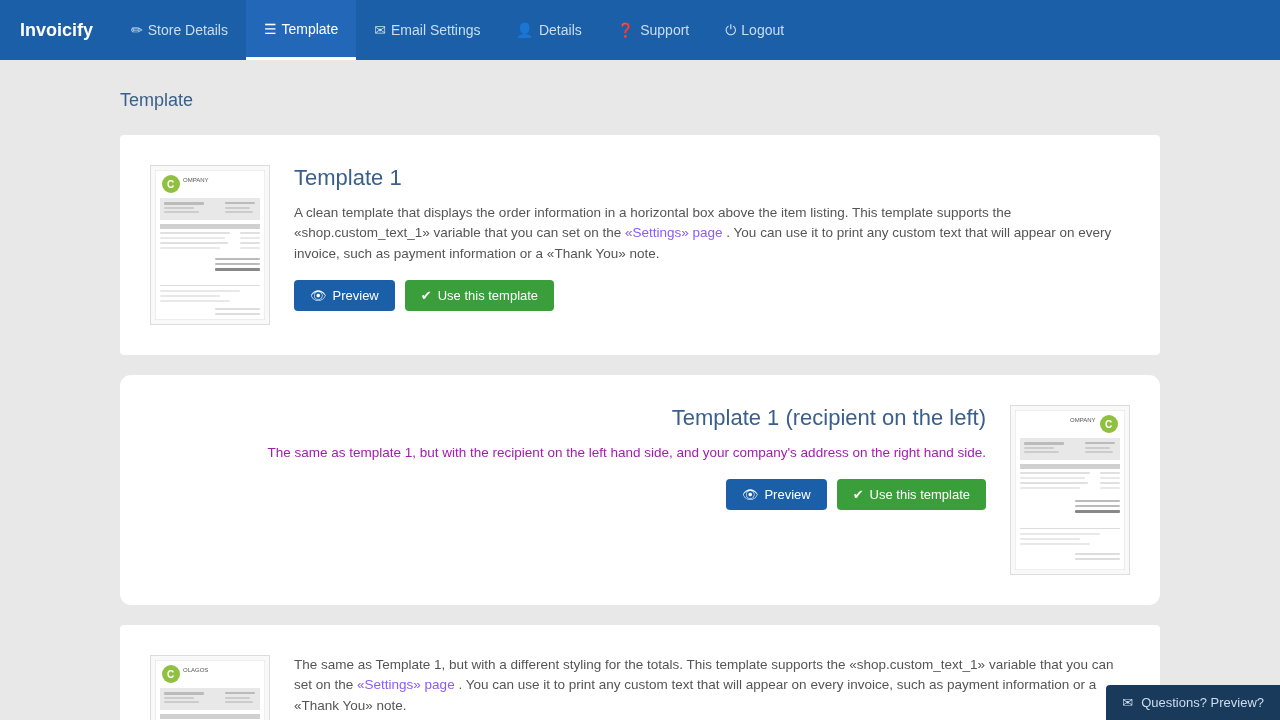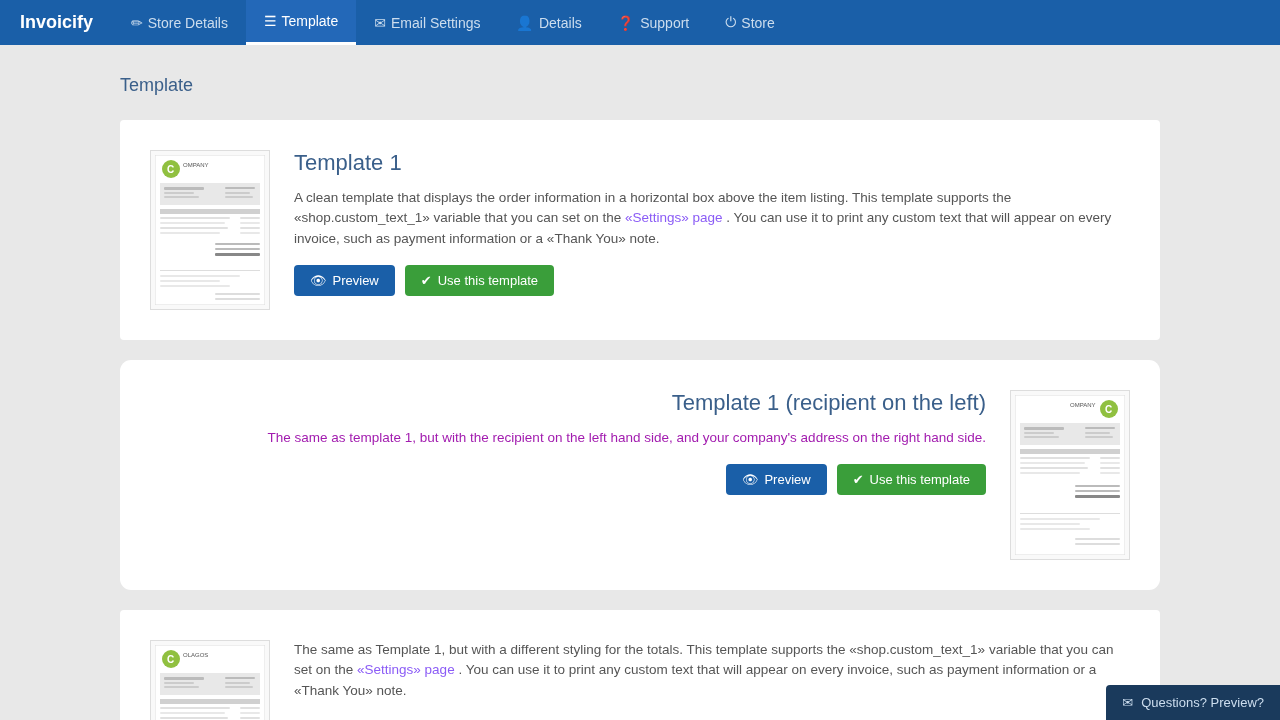--- a/index.html
+++ b/index.html
@@ -3,21 +3,21 @@
   <meta charset="utf-8">
   <style>
     * { box-sizing: border-box; margin: 0; padding: 0; }
     body { font-family: Arial, sans-serif; background: #e8e8e8; font-size: 14px; color: #333; }
 
     
     nav {
       background: #1a5fa8;
       display: flex;
       align-items: stretch;
-      height: 45px;
+      height: 60px;
     }
     nav .nav-brand {
       color: #fff;
       font-weight: bold;
       font-size: 18px;
       padding: 0 20px;
       display: flex;
       align-items: center;
       text-decoration: none;
     }
@@ -194,21 +194,21 @@
   <a class="nav-item" href="#">
     <span class="nav-icon">👤</span>
     <span>Details</span>
   </a>
   <a class="nav-item" href="#">
     <span class="nav-icon">❓</span>
     <span>Support</span>
   </a>
   <a class="nav-item" href="#">
     <span class="nav-icon">⏻</span>
-    <span>Store</span>
+    <span>Logout</span>
   </a>
 </nav>
 
 <div class="page">
 
   <div style="padding: 10px 0 10px 0;">
     <h1 class="page-title">Template</h1>
   </div>
 
   <div class="card">

